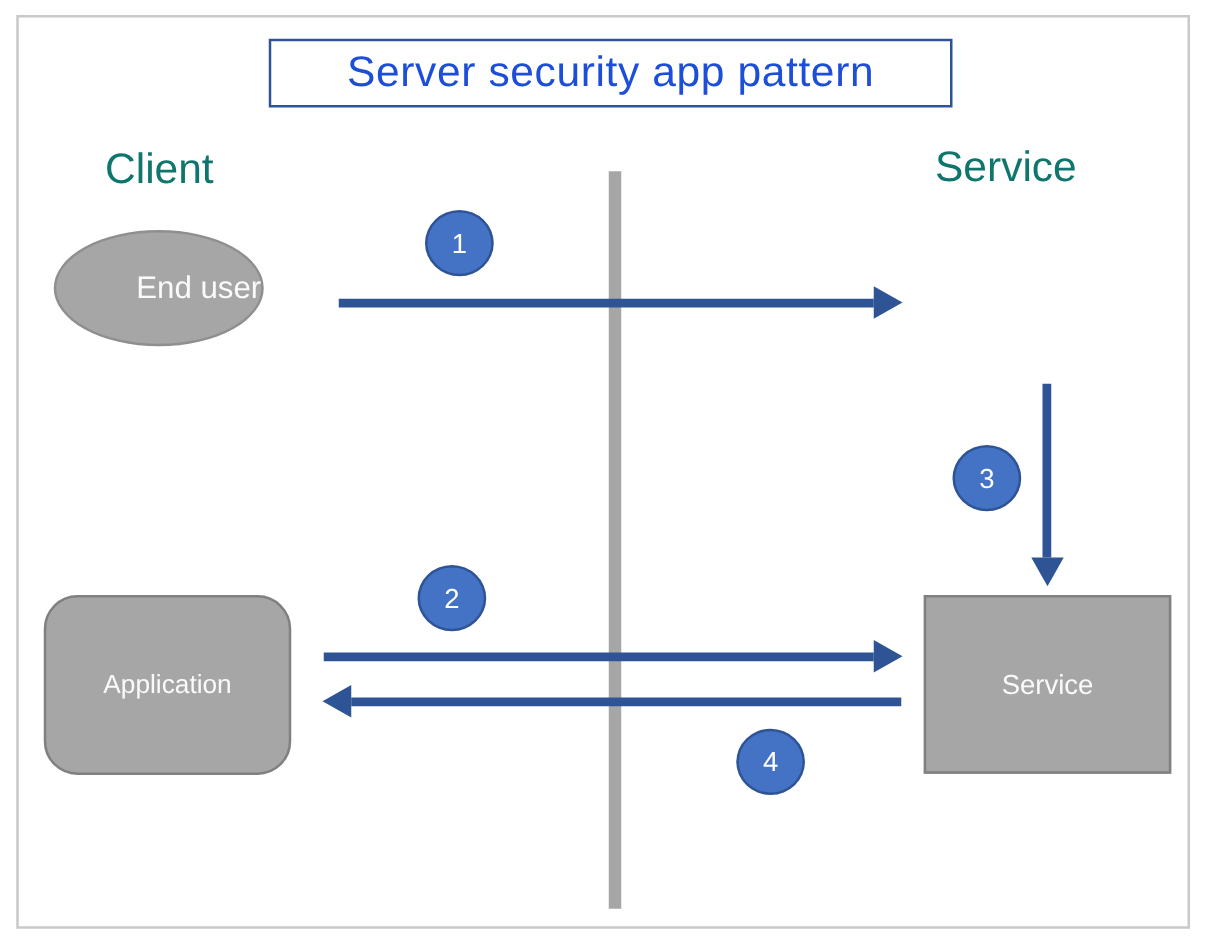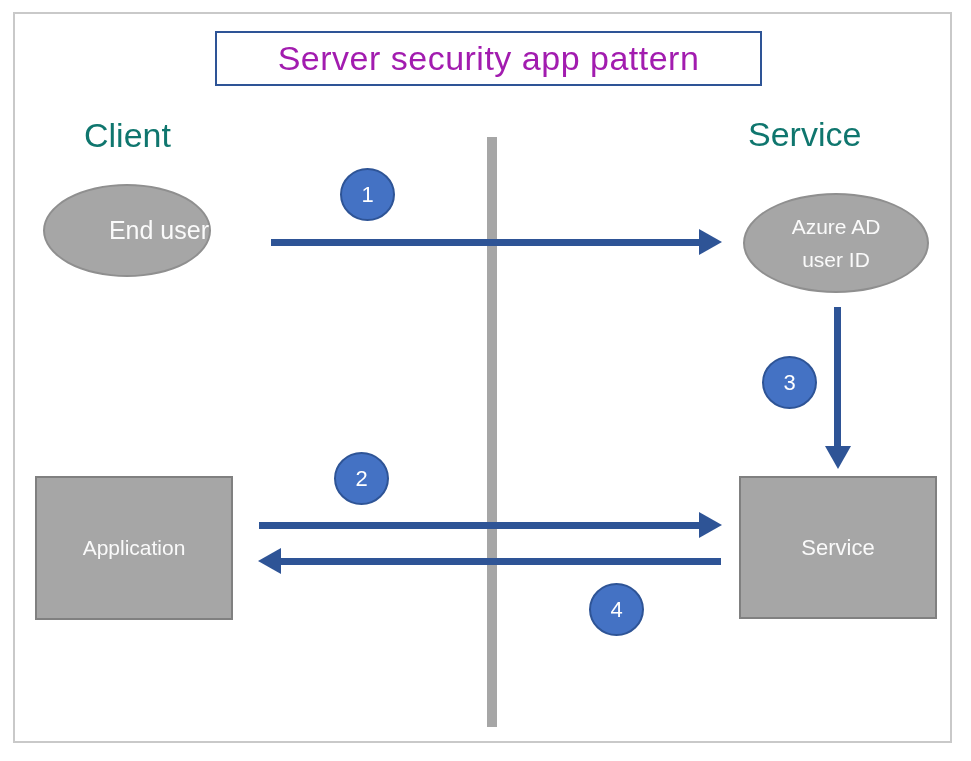--- a/index.html
+++ b/index.html
@@ -19,21 +19,21 @@
     box-sizing: border-box;
   }
   .title-box {
     position: absolute;
     left: 215px; top: 31px;
     width: 547px; height: 55px;
     border: 2px solid #2e5496;
     box-sizing: border-box;
     display: flex; align-items: center; justify-content: center;
     font-size: 34px;
-    color: #a21caf;
+    color: #1d4ed8;
     letter-spacing: 0.5px;
     background: #ffffff;
   }
   .col-header {
     position: absolute;
     font-size: 34px;
     color: #0f766e;
     white-space: nowrap;
   }
   .col-header.client  { left: 84px;  top: 116px; }
@@ -50,21 +50,21 @@
     box-sizing: border-box;
     display: flex; flex-direction: column;
     align-items: center; justify-content: center;
     color: #fafafa;
     text-align: center;
   }
   .ellipse { border-radius: 50%; border: 2px solid #8f8f8f; }
   .rect    { border: 2px solid #808080; }
   .end-user    { left: 43px;  top: 184px; width: 168px; height: 93px;  font-size: 25px; align-items: flex-end; }
   .azure-ad    { left: 743px; top: 193px; width: 186px; height: 100px; font-size: 21px; line-height: 33px; }
-  .application { left: 35px;  top: 476px; width: 198px; height: 144px; font-size: 21px; }
+  .application { left: 35px;  top: 476px; width: 198px; height: 144px; font-size: 21px; border-radius: 27px; }
   .service-box { left: 739px; top: 476px; width: 198px; height: 143px; font-size: 22px; }
   .arrow-line {
     position: absolute;
     background: #2e5496;
   }
   .a1-line { left: 271px; top: 239px; width: 428px; height: 7px; }
   .a2-line { left: 259px; top: 522px; width: 440px; height: 7px; }
   .a4-line { left: 281px; top: 558px; width: 440px; height: 7px; }
   .a3-line { left: 834px; top: 307px; width: 7px;  height: 139px; }
   .arrow-head { position: absolute; width: 0; height: 0; }
@@ -117,24 +117,20 @@
   <div class="col-header client">Client</div>
 
   <div class="col-header service">Service</div>
 
   <div class="divider"></div>
 
   <div class="node ellipse end-user">
     <span>End user</span>
   </div>
 
-  <div class="node ellipse azure-ad">
-    <span>Azure AD</span>
-    <span>user ID</span>
-  </div>
 
   <div class="node rect application">
     <span>Application</span>
   </div>
 
   <div class="node rect service-box">
     <span>Service</span>
   </div>
 
   <div class="arrow-line a1-line"></div>

